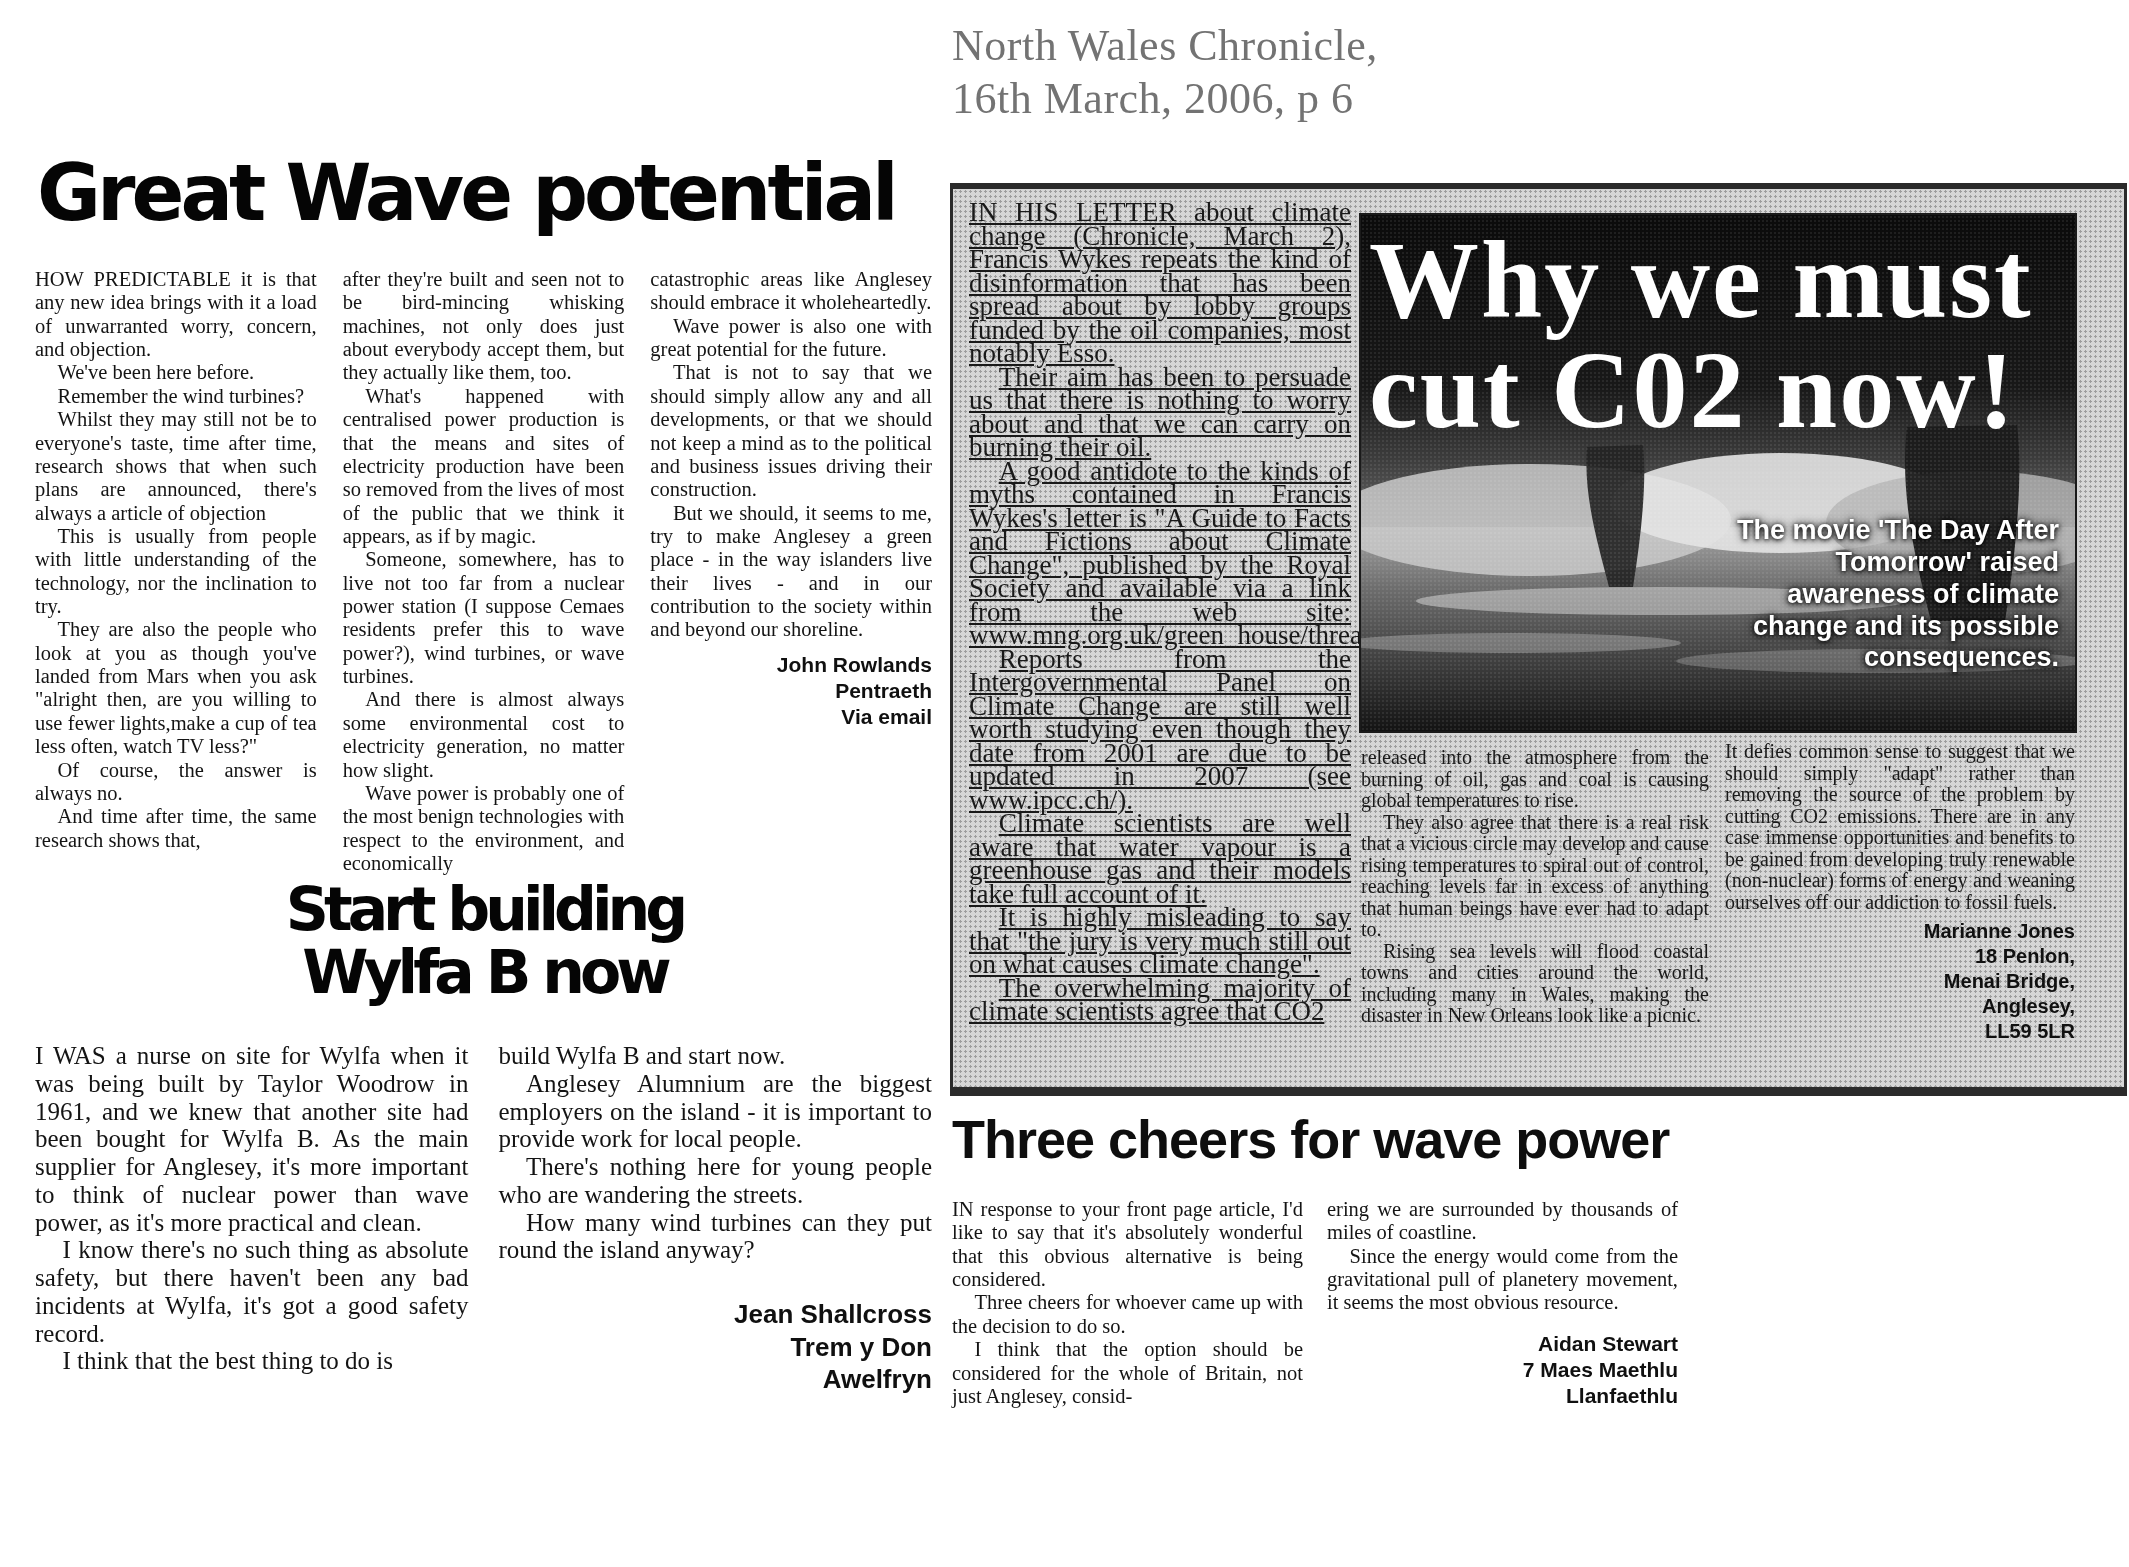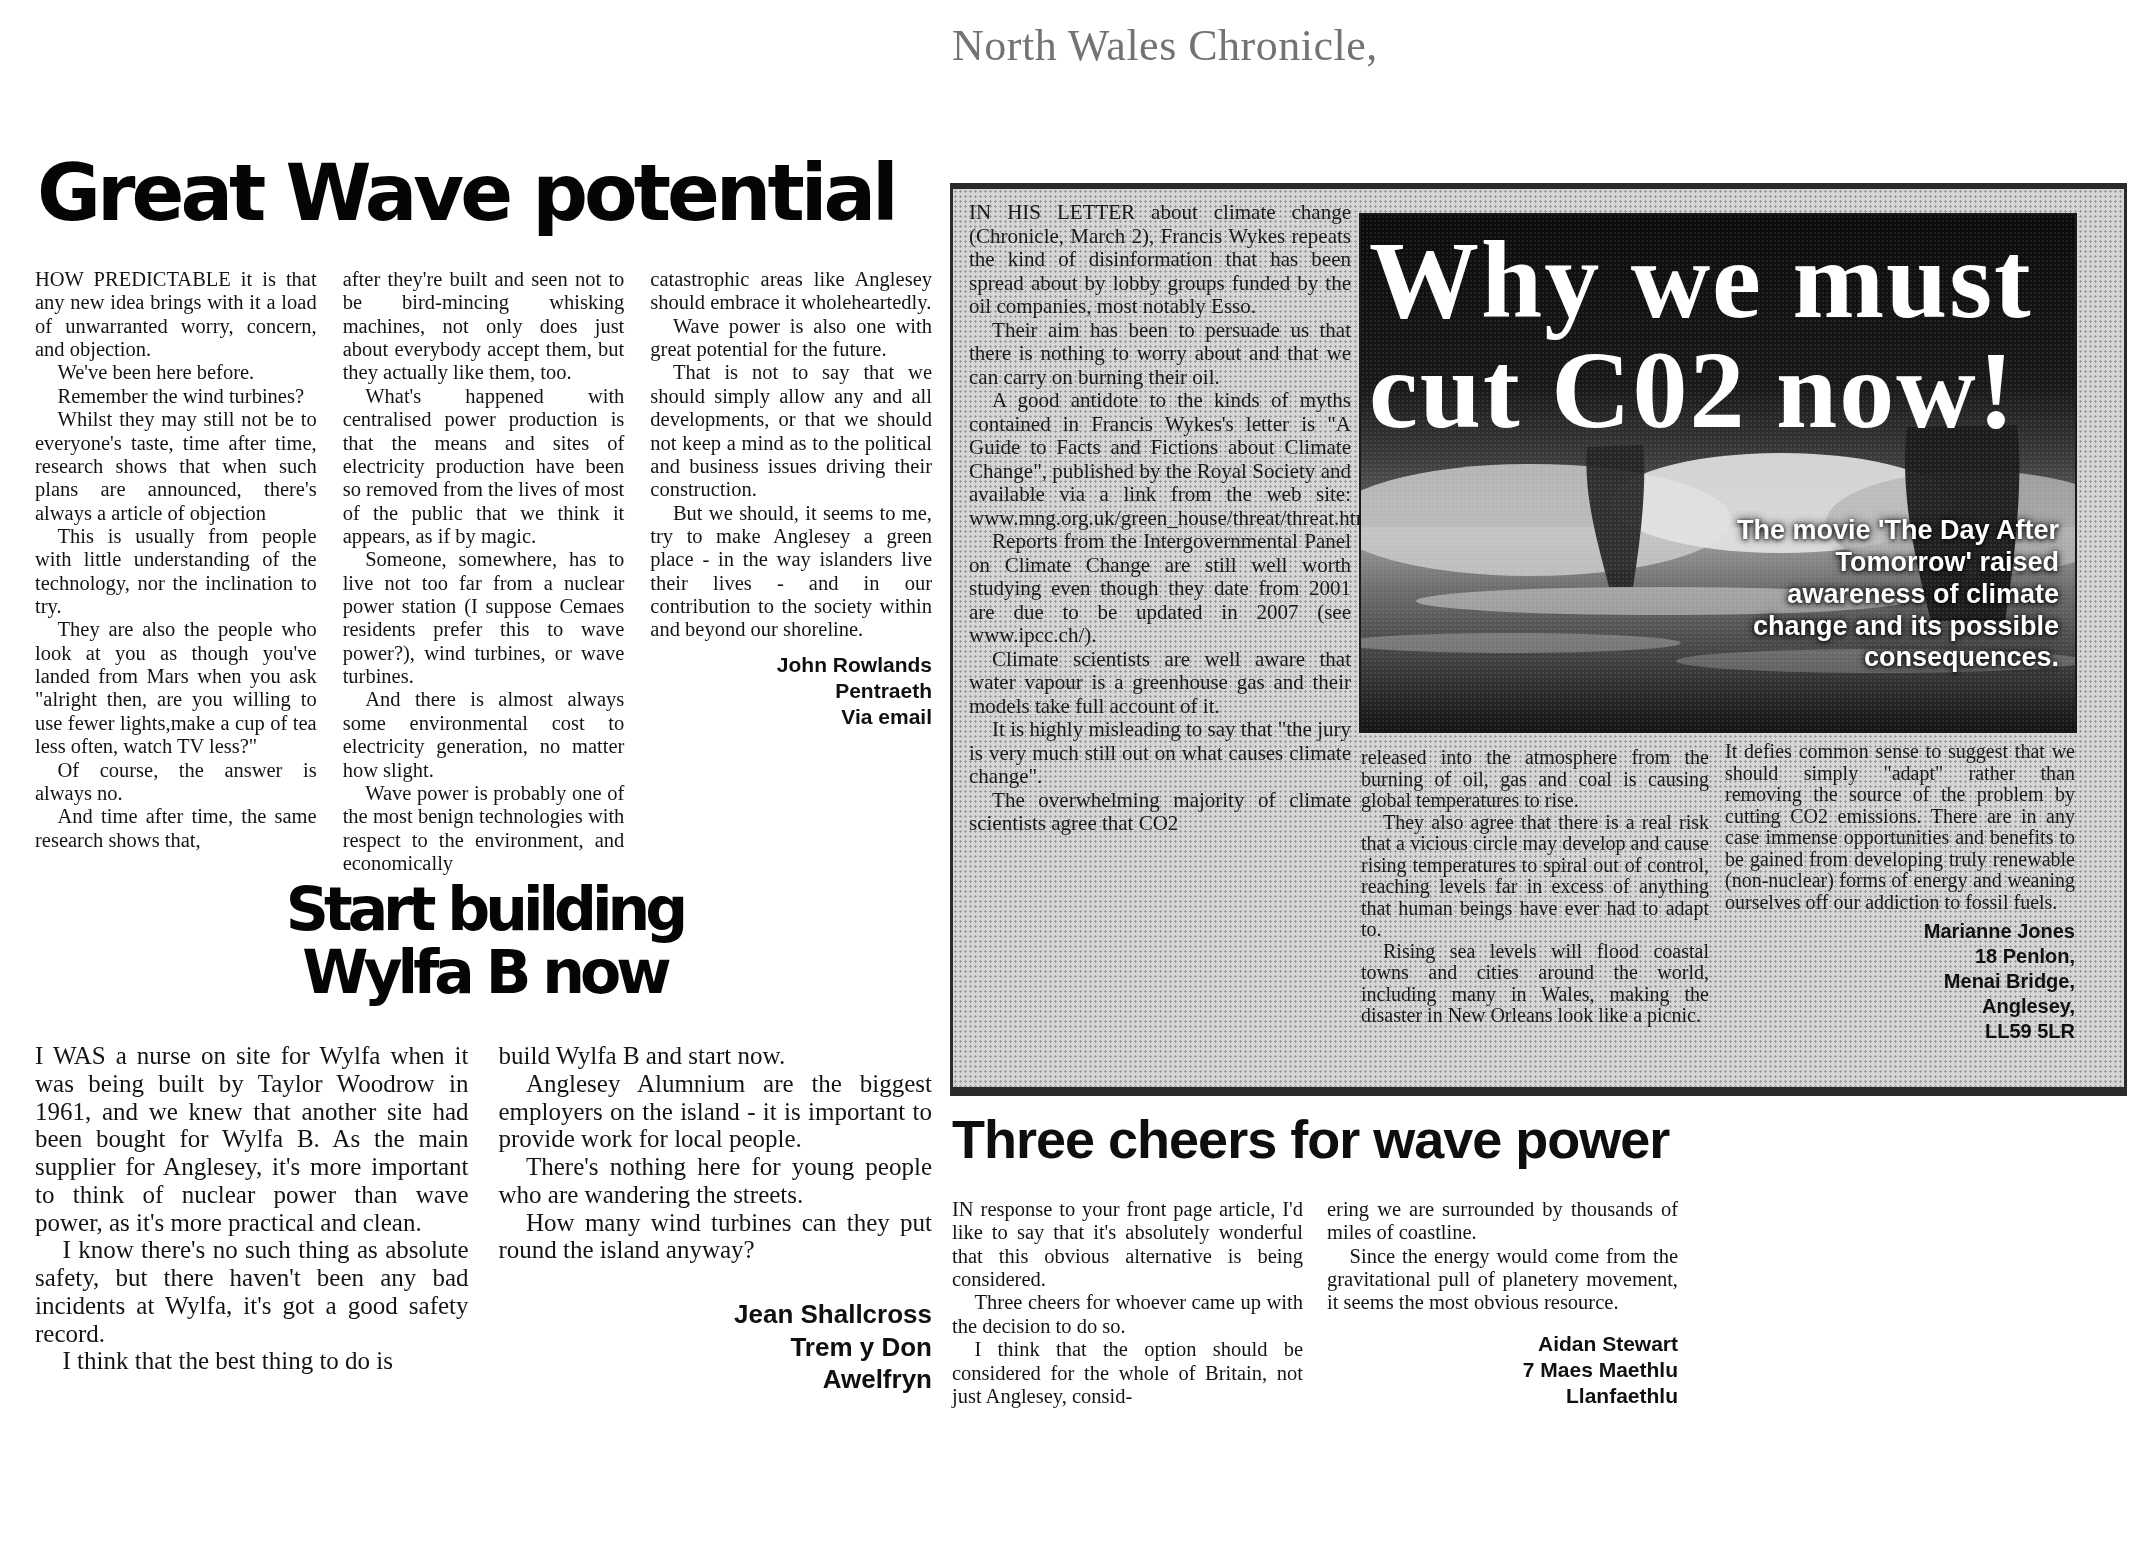--- a/index.html
+++ b/index.html
@@ -43,21 +43,21 @@
 
   
   #co2-box {
     position:absolute; left:950px; top:183px; width:1177px; height:913px;
     background-color:#d6d6d6;
     background-image:radial-gradient(circle, #9d9d9d 1px, rgba(0,0,0,0) 1.3px);
     background-size:5px 5px;
     border:3px solid #2b2b2b; border-top-width:6px; border-bottom-width:9px;
     overflow:hidden;
   }
-  #co2-col1 { position:absolute; left:16px; top:12px; width:382px; font-size:21px; color:#191919; }
+  #co2-col1 { position:absolute; left:16px; top:12px; width:382px; font-size:27px; color:#191919;text-decoration:underline; }
   #co2-col1 p { line-height:23.5px; }
   #co2-col2 { position:absolute; left:408px; top:558px; width:348px; font-size:20px; color:#191919; }
   #co2-col3 { position:absolute; left:772px; top:552px; width:350px; font-size:20px; color:#191919; }
   #co2-col2 p, #co2-col3 p { line-height:21.5px; }
   #co2-col3 .sig { font-size:20px; margin-top:6px; }
 
   #co2-photo {
     position:absolute; left:408px; top:26px; width:714px; height:516px;
     background:#101010; overflow:hidden; box-shadow:0 0 0 2px #1a1a1a;
   }
@@ -89,20 +89,21 @@
   #three-cheers .body { font-size:20.5px; }
   #three-cheers .sig { font-size:21px; margin-top:16px; }
 </style>
 </head>
 <body>
 
 <div id="page">
 
   <header id="masthead">
     <div>North Wales Chronicle,</div>
+    <div>16th March, 2006, p 6</div>
   </header>
 
   <section id="great-wave">
     <h1 class="heavy-headline">Great Wave potential</h1>
     <div class="cols">
       <div class="col body">
           <p>HOW PREDICTABLE it is that any new idea brings with it a load of unwarranted worry, concern, and objection.</p>
           <p>We've been here before.</p>
           <p>Remember the wind turbines?</p>
           <p>Whilst they may still not be to everyone's taste, time after time, research shows that when such plans are announced, there's always a article of objection</p>

